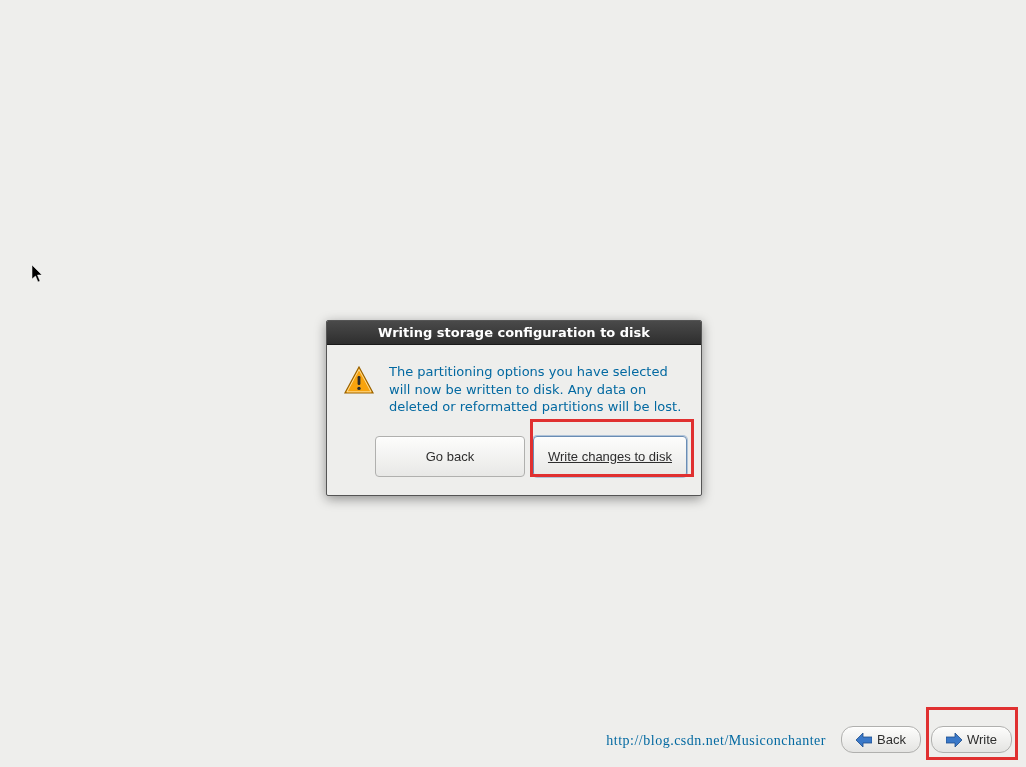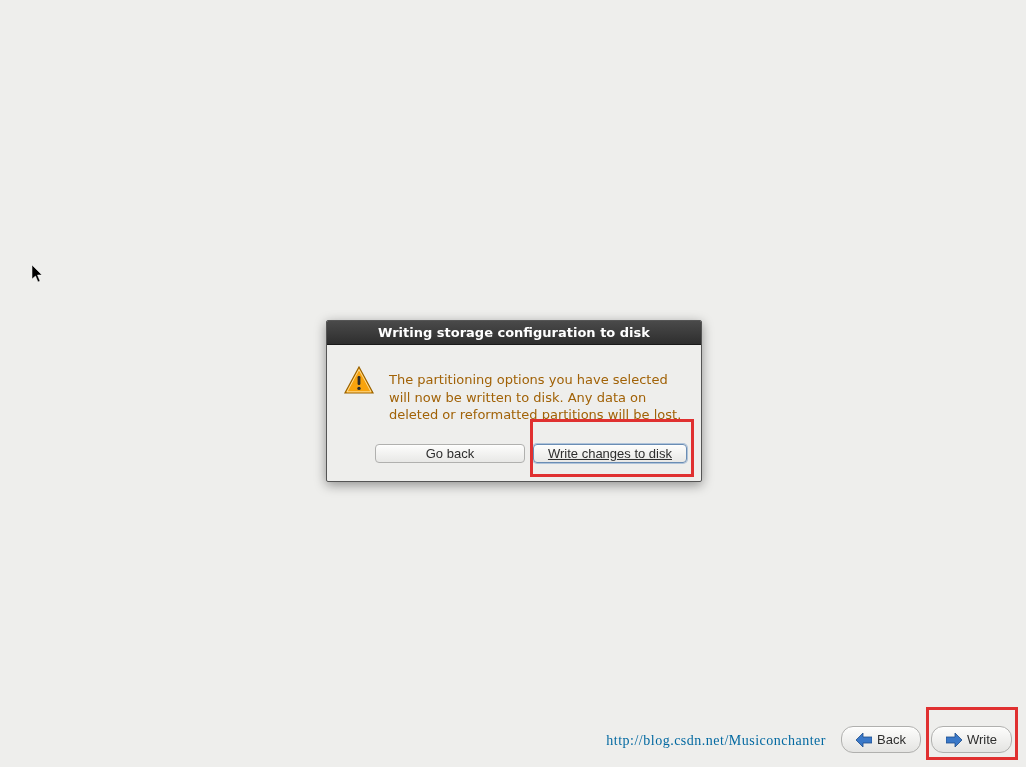--- a/index.html
+++ b/index.html
@@ -49,34 +49,33 @@
       padding: 18px 16px 10px 16px;
       gap: 14px;
     }
     .warning-icon {
       flex-shrink: 0;
       width: 32px;
       height: 32px;
       margin-top: 2px;
     }
     .dialog-message {
-      color: #a16207;
+      color: #0369a1;
       font-size: 13px;
       line-height: 1.35;
-      margin-top: 8px;
     }
     .dialog-buttons {
       display: flex;
       justify-content: flex-end;
       gap: 8px;
       padding: 10px 14px 18px 14px;
     }
     .btn {
       min-width: 150px;
-      padding: 1px 14px;
+      padding: 12px 14px;
       font-size: 13px;
       color: #2e2e2e;
       background: linear-gradient(to bottom, #fdfdfc, #e8e8e6);
       border: 1px solid #b0b0ae;
       border-radius: 4px;
       cursor: pointer;
       text-align: center;
       box-shadow: inset 0 1px 0 rgba(255,255,255,0.6);
     }
     .btn-focus {

